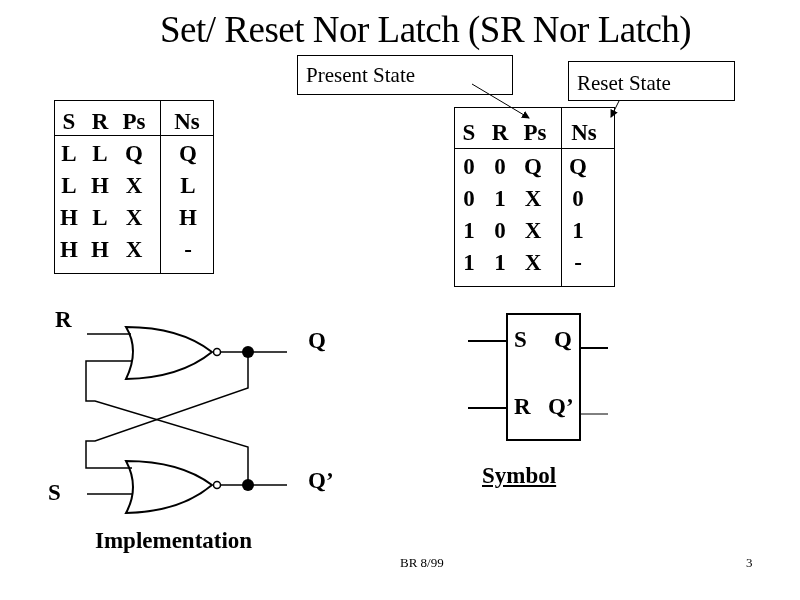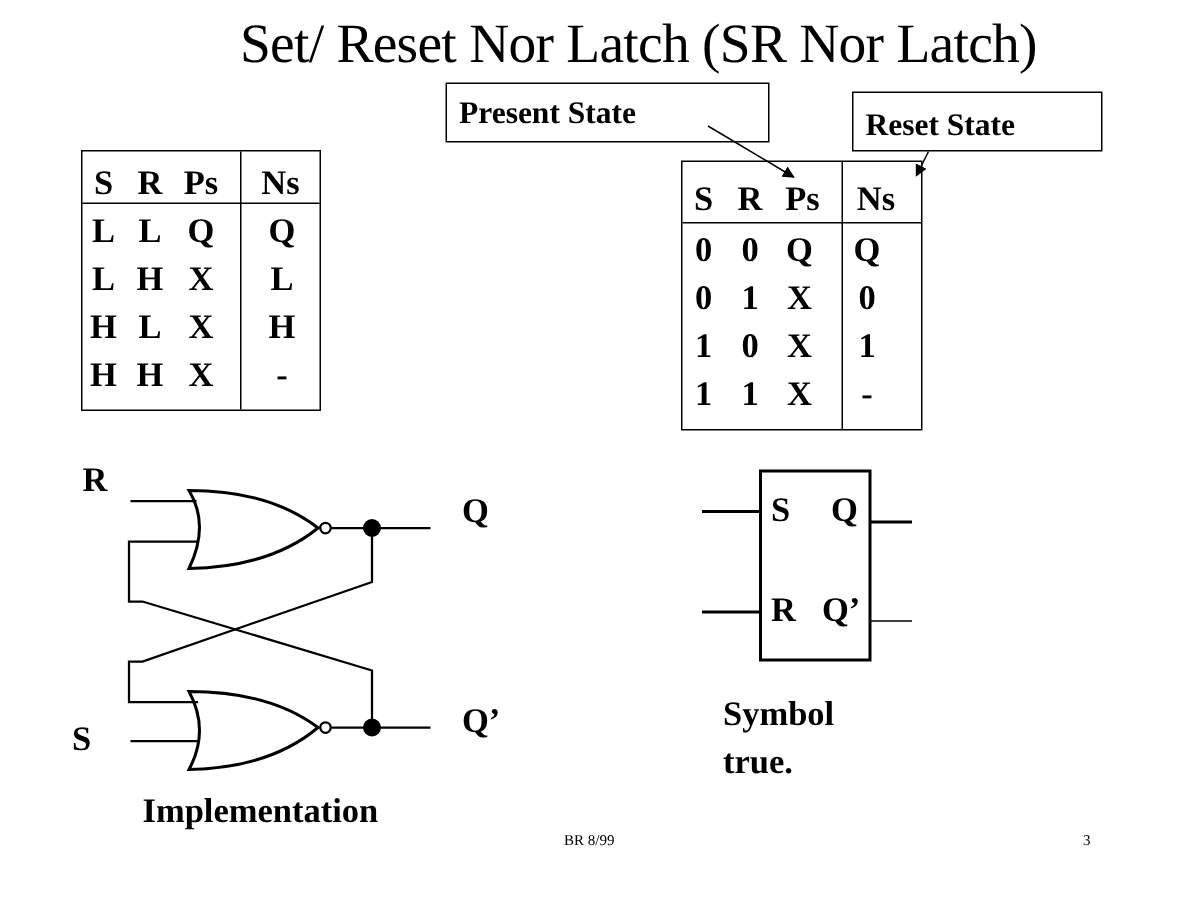--- a/index.html
+++ b/index.html
@@ -1,26 +1,26 @@
 <!DOCTYPE html>
 <html><head>
 <meta charset="utf-8">
 <style>
   html, body { margin:0; padding:0; background:#fff; }
   body { width:800px; height:600px; position:relative; overflow:hidden; font-family:"Liberation Serif", serif; color:#000; }
   .abs { position:absolute; }
   .title { left:160px; top:8px; font-size:37px; white-space:nowrap; letter-spacing:-0.5px; }
-  .callout { border:1px solid #000; background:#fff; font-weight:bold; font-size:21px; padding:0 8px; box-sizing:border-box; white-space:nowrap; }
+  .callout { border:1px solid #000; background:#fff; font-weight:normal; font-size:21px; padding:0 8px; box-sizing:border-box; white-space:nowrap; }
   .tbl { border:1px solid #000; box-sizing:border-box; }
   .tbl .vdiv { position:absolute; top:0; bottom:0; width:0; border-left:1px solid #000; }
   .tbl .hdiv { position:absolute; left:0; right:0; height:0; border-top:1px solid #000; }
   .cell { position:absolute; font-weight:bold; font-size:23px; text-align:center; width:26px; }
   .lbl { font-weight:bold; font-size:23px; white-space:nowrap; }
   .caption { font-weight:bold; font-size:23px; line-height:32px; white-space:nowrap; }
-  .footer { font-size:10px; }
+  .footer { font-size:13px;margin-left:24px; }
   svg { position:absolute; left:0; top:0; }
 </style>
 </head>
 <body>
 
 <div class="abs title">Set/ Reset Nor Latch  (SR Nor Latch)</div>
 
 <div class="abs callout" style="left:297px; top:55px; width:216px; height:40px; line-height:38px;">
   <span>Present State</span>
 </div>
@@ -142,19 +142,18 @@
 <div class="abs lbl" style="left:48px; top:480px;">S</div>
 <div class="abs lbl" style="left:308px; top:328px;">Q</div>
 <div class="abs lbl" style="left:308px; top:468px;">Q’</div>
 <div class="abs lbl" style="left:95px; top:528px;">Implementation</div>
 
 <div class="abs lbl" style="left:514px; top:327px;">S</div>
 <div class="abs lbl" style="left:554px; top:327px;">Q</div>
 <div class="abs lbl" style="left:514px; top:394px;">R</div>
 <div class="abs lbl" style="left:548px; top:394px;">Q’</div>
 
-<div class="abs" style="left:482px; top:460px;">
+<div class="abs" style="left:482px; top:460px;text-decoration:underline;">
   <div class="caption">Symbol</div>
-  <div class="caption">true.</div>
 </div>
 
 <div class="abs footer" style="left:376px; top:555px;">BR 8/99</div>
 <div class="abs footer" style="left:722px; top:555px;">3</div>
 
 </body></html>

